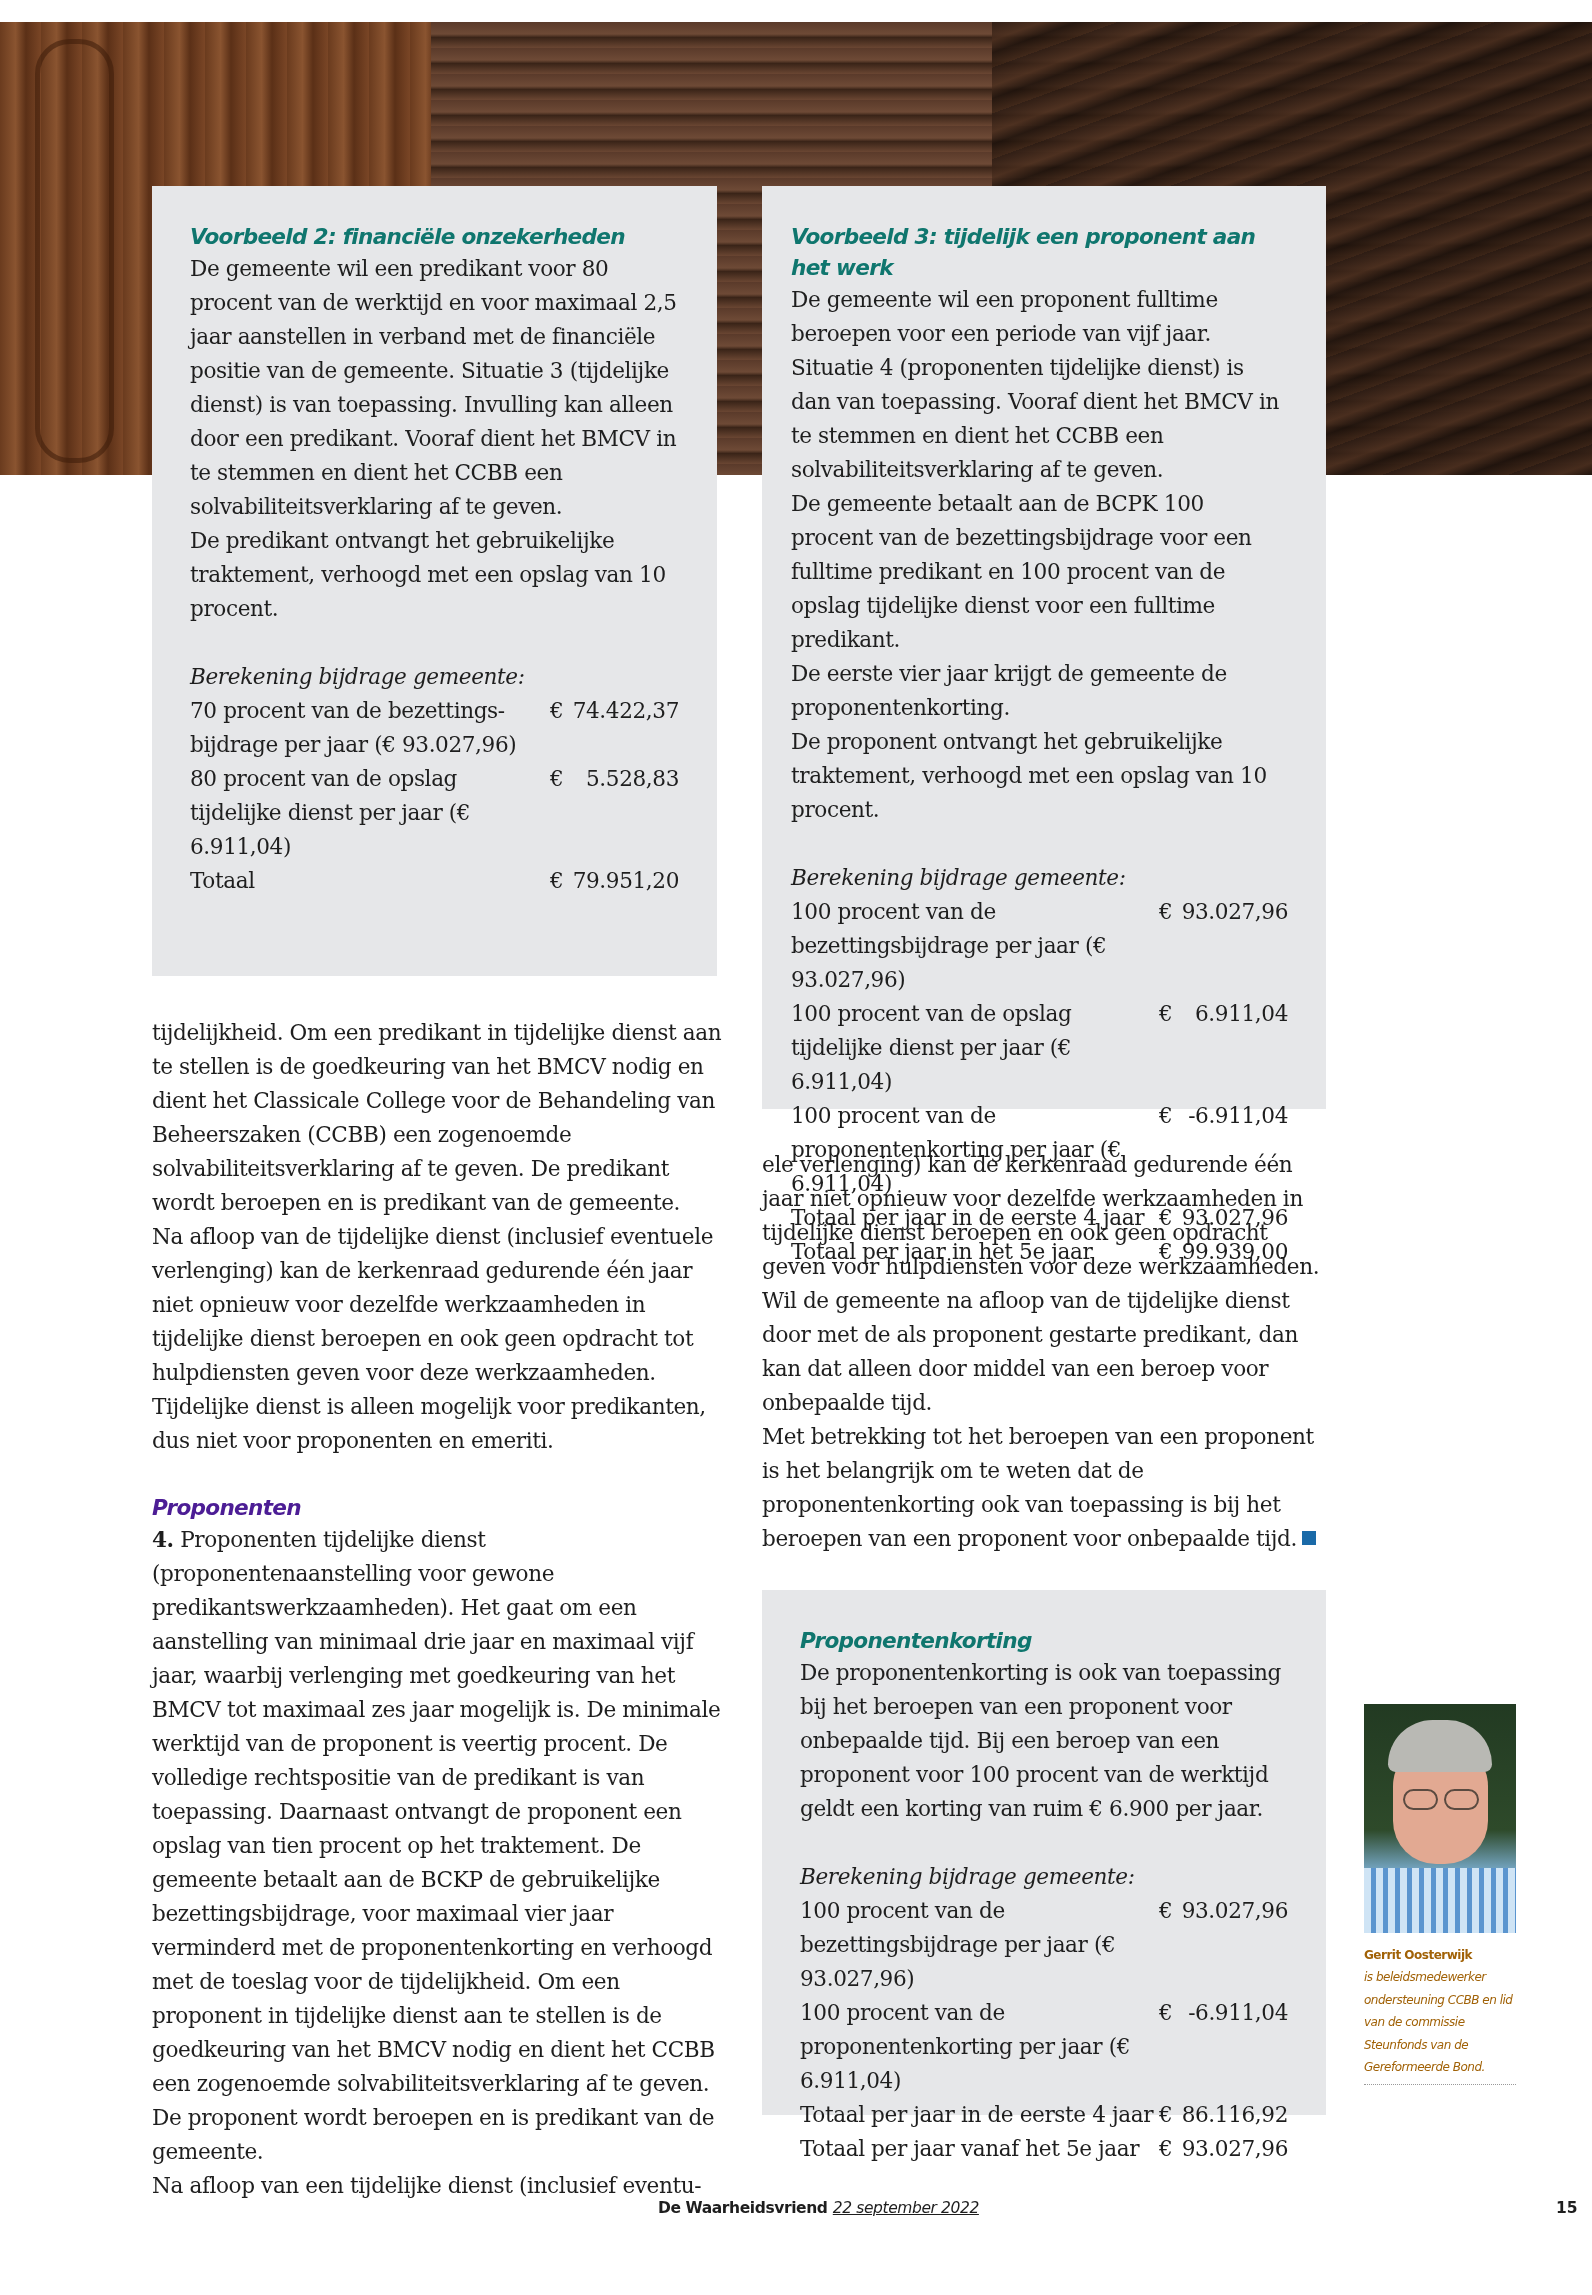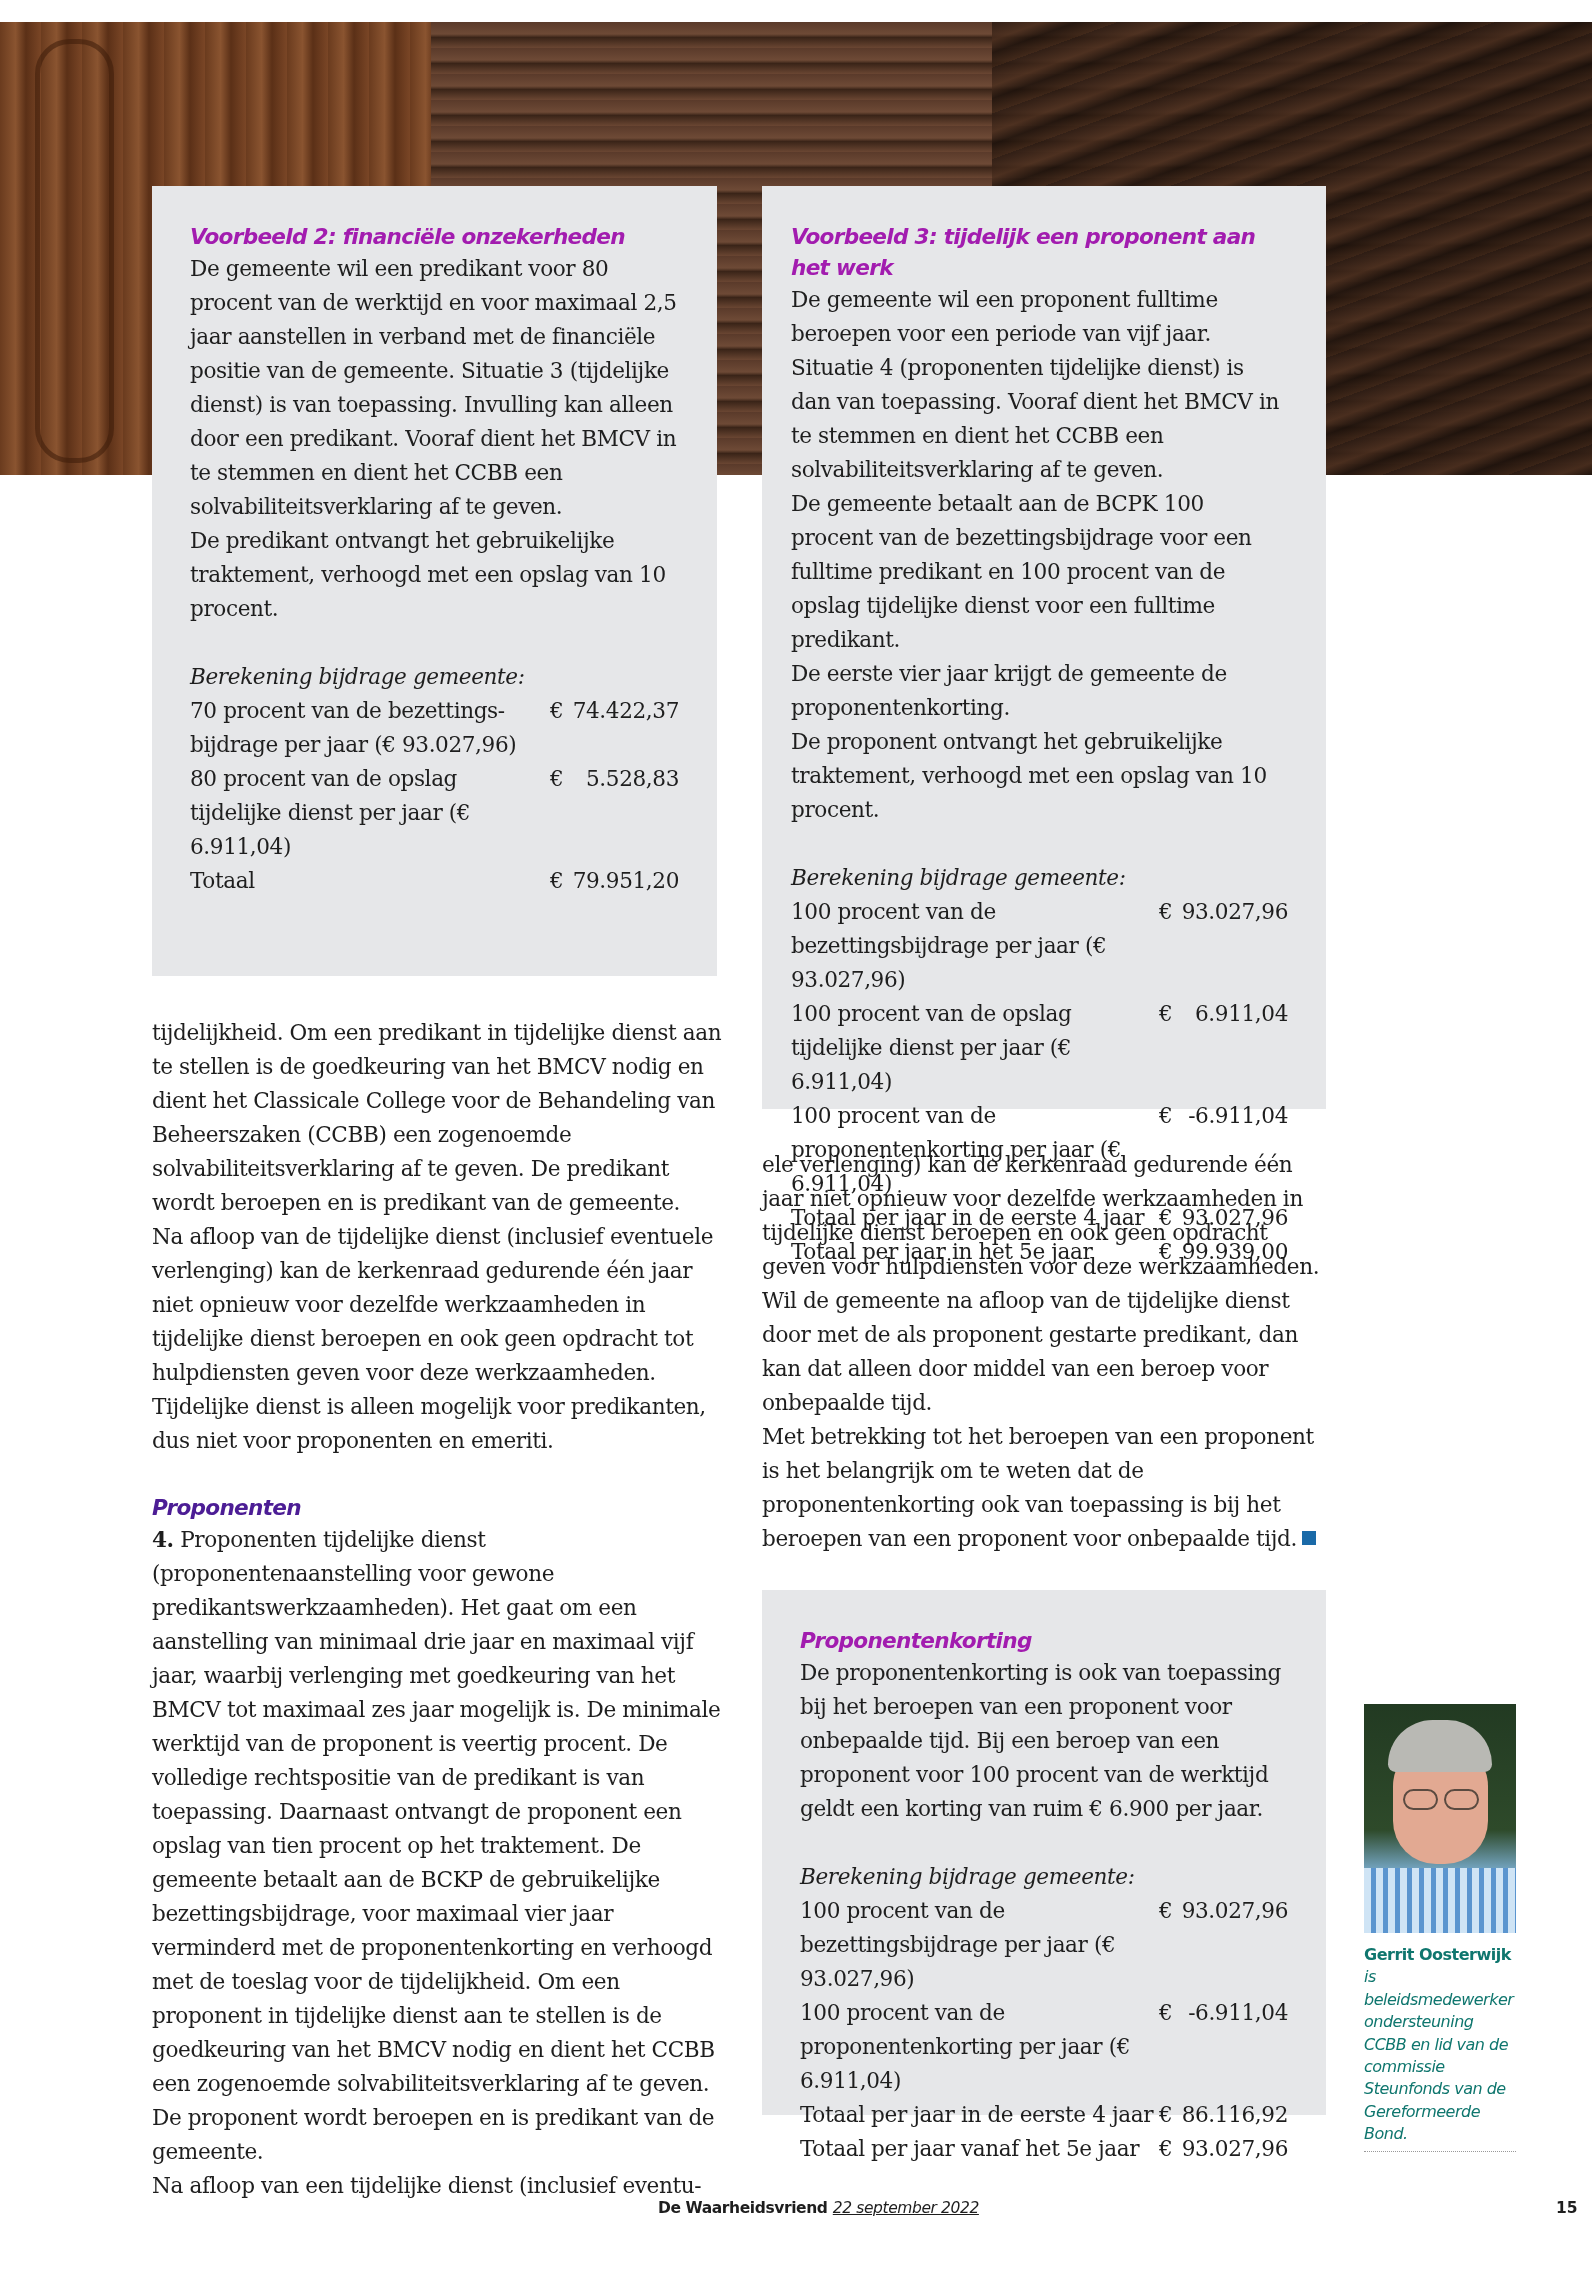--- a/index.html
+++ b/index.html
@@ -31,21 +31,21 @@
   }
   .box {
     position: absolute; background: #e6e7e9; box-sizing: border-box;
     padding: 35px 38px 26px 38px;
   }
   .box-1 { left: 152px; top: 186px; width: 565px; height: 790px; }
   .box-2 { left: 762px; top: 186px; width: 564px; height: 923px; padding-left: 29px; }
   .box-3 { left: 762px; top: 1590px; width: 564px; height: 525px; }
   .box-head {
     font-family: "DejaVu Sans", "Liberation Sans", sans-serif; font-style: italic; font-weight: bold;
-    color: #a21caf; font-size: 21.6px; line-height: 31px; letter-spacing: -0.7px; margin: 0;
+    color: #0f766e; font-size: 21.6px; line-height: 31px; letter-spacing: -0.7px; margin: 0;
   }
   .p { font-size: 21.6px; line-height: 34px; margin: 0; letter-spacing: -0.4px; }
   .calc-title { font-style: italic; margin-top: 34px; }
   .calc-row { display: flex; justify-content: space-between; font-size: 21.6px; line-height: 34px; letter-spacing: -0.4px; }
   .calc-row .lbl { flex: 1; }
   .calc-row .amt { width: 129px; display: flex; justify-content: space-between; white-space: pre; }
   .col {
     position: absolute; box-sizing: border-box;
   }
   .col-left { left: 152px; top: 1016px; width: 570px; }
@@ -61,21 +61,21 @@
                 linear-gradient(180deg, #223a22 0%, #2e4a2a 55%, #7fb3d9 75%, #5b8fc2 100%);
   }
   .author-photo .hair { position: absolute; left: 24px; top: 15.5px; width: 104px; height: 52px; border-radius: 52px 52px 8.6px 8.6px; background: #b9b9b4; }
   .author-photo .face { position: absolute; left: 28.5px; top: 39px; width: 95px; height: 121px; border-radius: 43px; background: #e2a992; }
   .author-photo .glasses { position: absolute; left: 35px; top: 85px; width: 83px; height: 22.4px; }
   .author-photo .glasses i { position: absolute; top: 0; width: 35px; height: 21px; border: 2.6px solid #5a4a40; border-radius: 10.4px; box-sizing: border-box; }
   .author-photo .shirt { position: absolute; left: 0; top: 164px; width: 152px; height: 65px;
     background: repeating-linear-gradient(90deg, #cfe4f5 0 7px, #5b95cf 7px 12px), #8fbde6; }
   .author-caption {
     position: absolute; left: 1364px; top: 1944px; width: 155px;
-    font-family: "DejaVu Sans", "Liberation Sans", sans-serif; font-size: 16px; line-height: 22.4px; color: #0f766e;
+    font-family: "DejaVu Sans", "Liberation Sans", sans-serif; font-size: 12px; line-height: 22.4px; color: #a16207;
     letter-spacing: -0.5px;
   }
   .author-caption .name { font-weight: bold; }
   .author-caption .role { font-style: italic; }
   .author-caption .rule { border-top: 1.7px dotted #999; margin-top: 5.2px; width: 152px; }
   .footer {
     position: absolute; top: 2199px; left: 0; width: 1592px; height: 26px;
     font-family: "DejaVu Sans", "Liberation Sans", sans-serif; font-size: 15.5px; color: #1e1e1e;
   }
   .footer .mag { position: absolute; left: 658px; font-weight: bold; letter-spacing: -0.4px; }

